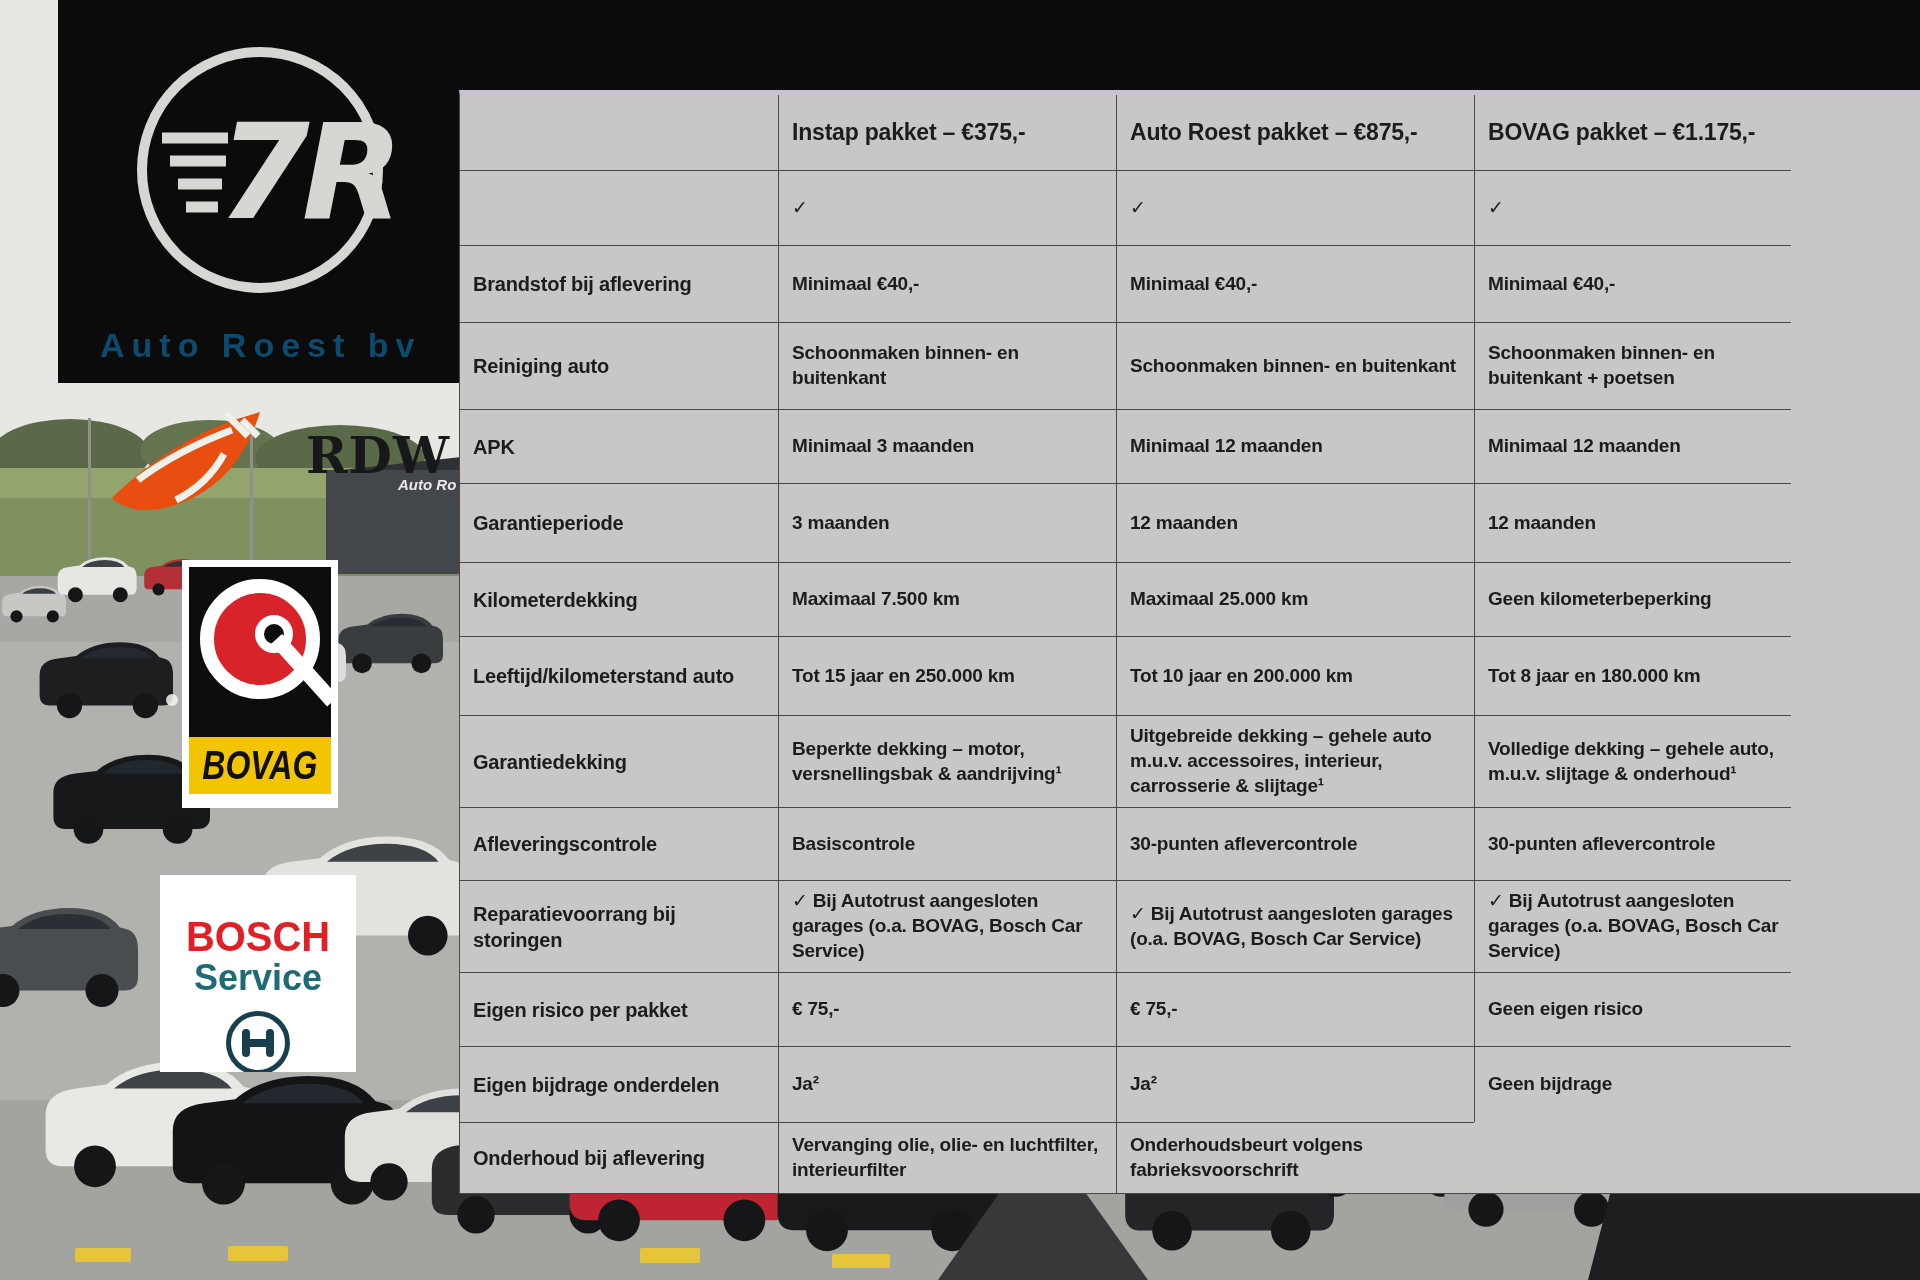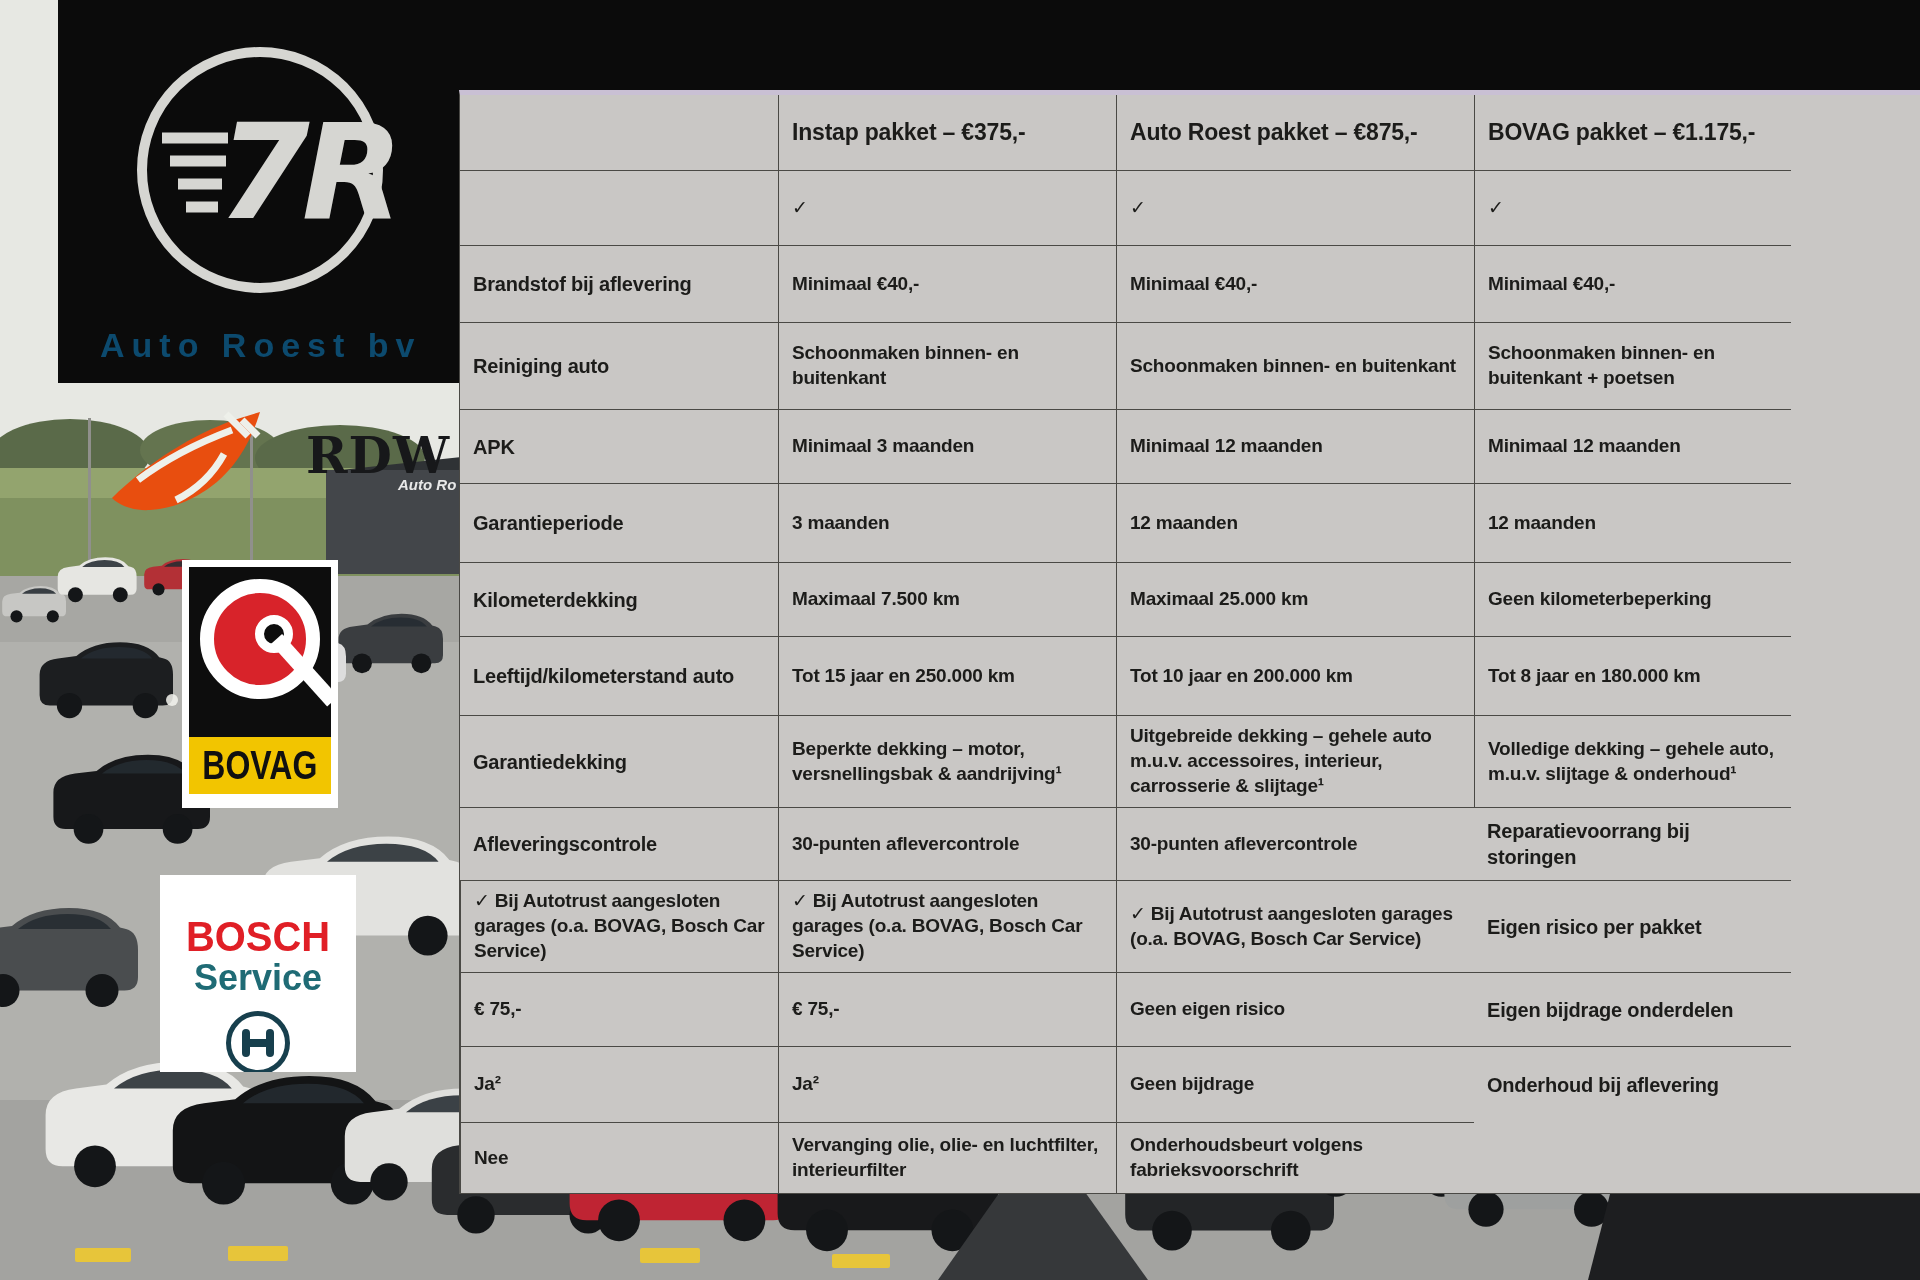--- a/index.html
+++ b/index.html
@@ -48,21 +48,21 @@
     font-family:"DejaVu Serif","Liberation Serif",serif;
     font-size:50px;font-weight:bold;color:#17181a;letter-spacing:1px;margin-left:36px;
   }
   
   .bovag{position:absolute;left:182px;top:560px;width:142px;height:234px;z-index:4;
     background:#ffffff;padding:7px;}
   .bovag-top{position:relative;height:170px;background:#0d0d0d;overflow:hidden;}
   .bovag-ring{position:absolute;left:11px;top:12px;width:92px;height:92px;border:14px solid #ffffff;border-radius:50%;background:#d8232a;}
   .bovag-key-ring{position:absolute;left:66px;top:48px;width:20px;height:20px;border:9px solid #ffffff;border-radius:50%;background:#0d0d0d;}
   .bovag-key-bar{position:absolute;left:80px;top:72px;width:15px;height:84px;background:#ffffff;transform:rotate(-42deg);transform-origin:top center;}
-  .bovag-bottom{height:57px;background:#f2c500;display:flex;align-items:center;justify-content:center;}
+  .bovag-bottom{height:57px;background:#f2c500;display:flex;align-items:center;justify-content:center;font-style:italic;}
   .bovag-word{font-size:40px;font-weight:bold;color:#101010;transform:scaleX(0.8);letter-spacing:0px;}
   
   .bosch{position:absolute;left:160px;top:875px;width:196px;height:197px;z-index:4;background:#ffffff;overflow:hidden;}
   .bosch-shield{position:absolute;inset:0;background:#ffffff;
     clip-path:polygon(21% 0,79% 0,100% 27%,100% 63%,50% 93%,0 63%,0 27%);}
   .bosch-word1{position:absolute;left:0;right:0;top:38px;text-align:center;
     font-size:42px;font-weight:bold;color:#e01f26;transform:scaleX(0.95);letter-spacing:0px;}
   .bosch-word2{position:absolute;left:0;right:0;top:82px;text-align:center;
     font-size:36px;font-weight:bold;color:#1f6b75;}
   .bosch-armature{position:absolute;left:66px;top:136px;width:54px;height:54px;
@@ -197,40 +197,40 @@
   <div class="c">Tot 15 jaar en 250.000 km</div>
   <div class="c">Tot 10 jaar en 200.000 km</div>
   <div class="c">Tot 8 jaar en 180.000 km</div>
 
   <div class="lb">Garantiedekking</div>
   <div class="c">Beperkte dekking – motor, versnellingsbak &amp; aandrijving¹</div>
   <div class="c">Uitgebreide dekking – gehele auto m.u.v. accessoires, interieur, carrosserie &amp; slijtage¹</div>
   <div class="c">Volledige dekking – gehele auto, m.u.v. slijtage &amp; onderhoud¹</div>
 
   <div class="lb">Afleveringscontrole</div>
+  <div class="c">Basiscontrole</div>
   <div class="c">30-punten aflevercontrole</div>
   <div class="c">30-punten aflevercontrole</div>
 
   <div class="lb">Reparatievoorrang bij storingen</div>
   <div class="c">✓ Bij Autotrust aangesloten garages (o.a. BOVAG, Bosch Car Service)</div>
   <div class="c">✓ Bij Autotrust aangesloten garages (o.a. BOVAG, Bosch Car Service)</div>
   <div class="c">✓ Bij Autotrust aangesloten garages (o.a. BOVAG, Bosch Car Service)</div>
 
   <div class="lb">Eigen risico per pakket</div>
   <div class="c">€ 75,-</div>
   <div class="c">€ 75,-</div>
   <div class="c">Geen eigen risico</div>
 
   <div class="lb">Eigen bijdrage onderdelen</div>
   <div class="c">Ja²</div>
   <div class="c">Ja²</div>
   <div class="c">Geen bijdrage</div>
 
   <div class="lb">Onderhoud bij aflevering</div>
-  <div class="c">Nee</div>
   <div class="c">Vervanging olie, olie- en luchtfilter, interieurfilter</div>
   <div class="c">Onderhoudsbeurt volgens fabrieksvoorschrift</div>
 </div>
 
 <div class="rdw">
   <svg width="165" height="105" viewBox="0 0 165 105">
     <path d="M4,88 C40,52 86,24 126,10 L152,2 C146,22 138,38 126,54 C106,80 74,98 42,100 C26,101 12,96 4,88 Z" fill="#e84e0f"></path>
     <g stroke="#eef0ea" stroke-width="7" fill="none" stroke-linecap="butt">
       <line x1="118" y1="4" x2="140" y2="26"></line>
       <line x1="134" y1="10" x2="150" y2="26"></line>

